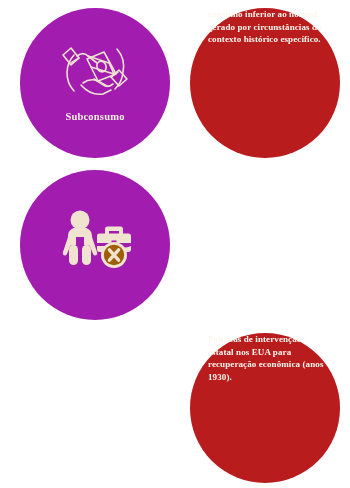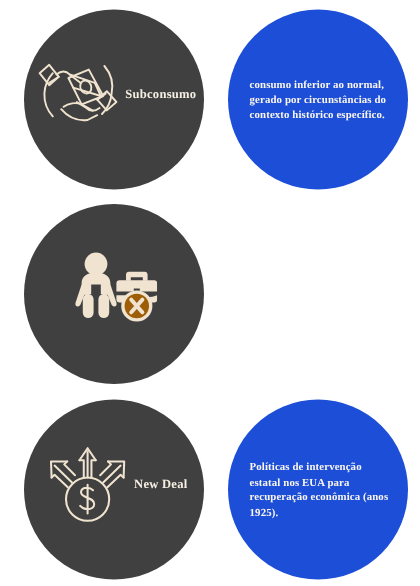--- a/index.html
+++ b/index.html
@@ -34,23 +34,23 @@
   .row-2 { top: 325px; }
 
   
   .icon-circle {
     position: absolute;
     left: 20px;
     top: 8px;
     width: 150px;
     height: 150px;
     border-radius: 50%;
-    background: #404040;
+    background: #a21caf;
     display: flex;
-    flex-direction: row;
+    flex-direction: column;
     align-items: center;
     justify-content: center;
     box-sizing: border-box;
     padding-bottom: 6px;
   }
   .icon-wrap {
     width: 78px;
     height: 70px;
     display: flex;
     align-items: center;
@@ -73,23 +73,23 @@
   }
 
   
   .text-circle {
     position: absolute;
     left: 190px;
     top: 8px;
     width: 150px;
     height: 150px;
     border-radius: 50%;
-    background: #1d4ed8;
+    background: #b91c1c;
     display: flex;
-    align-items: center;
+    align-items: flex-start;
     justify-content: flex-start;
     box-sizing: border-box;
   }
   .text-circle p {
     margin: 0;
     padding: 0 14px 0 18px;
     color: #fbf7ee;
     font-weight: bold;
     font-size: 9px;
     line-height: 12.5px;
@@ -155,41 +155,20 @@
           <path d="M50.4 40.8 L59.6 51.2 M59.6 40.8 L50.4 51.2" stroke="#f0e3cf" stroke-width="3.4" stroke-linecap="round"></path>
         </svg>
       </div>
     </div>
 
 
   </div>
 
   <div class="row row-2">
 
-    <div class="icon-circle">
-      <div class="icon-wrap">
-        <svg width="74" height="70" viewBox="0 0 74 70" fill="none" stroke="#f0e3cf" stroke-width="1.7" stroke-linecap="round" stroke-linejoin="round">
-          <circle cx="37" cy="48" r="18"></circle>
-          <path d="M37 36 L37 60 M41.5 40.5 C40 39 38.5 38.5 36.5 38.5 C33.5 38.5 31.5 40 31.5 42.3
-                   C31.5 47.5 42.5 46 42.5 52 C42.5 54.6 40.3 56.3 37 56.3 C34.3 56.3 32.3 55.3 30.8 53.6"></path>
-          <path d="M37 30 L37 8"></path>
-          <path d="M30.2 15.5 L37 5.5 L43.8 15.5"></path>
-          <path d="M30.2 15.5 L33.8 15.5 L33.8 30 M43.8 15.5 L40.2 15.5 L40.2 30"></path>
-          <path d="M24 34 L9.5 20"></path>
-          <path d="M7 30 L6.5 16.5 L20 16.5"></path>
-          <path d="M7 30 L9.5 27.6 L20.5 38 M20 16.5 L17.5 19 L26.5 28"></path>
-          <path d="M50 34 L64.5 20"></path>
-          <path d="M67 30 L67.5 16.5 L54 16.5"></path>
-          <path d="M67 30 L64.5 27.6 L53.5 38 M54 16.5 L56.5 19 L47.5 28"></path>
-        </svg>
-      </div>
-      <div class="circle-title">
-        <span>New Deal</span>
-      </div>
-    </div>
 
     <div class="text-circle">
-      <p>Políticas de intervenção estatal nos EUA para recuperação econômica (anos 1925).</p>
+      <p>Políticas de intervenção estatal nos EUA para recuperação econômica (anos 1930).</p>
     </div>
 
   </div>
 
 </div>
 
 </body></html>

